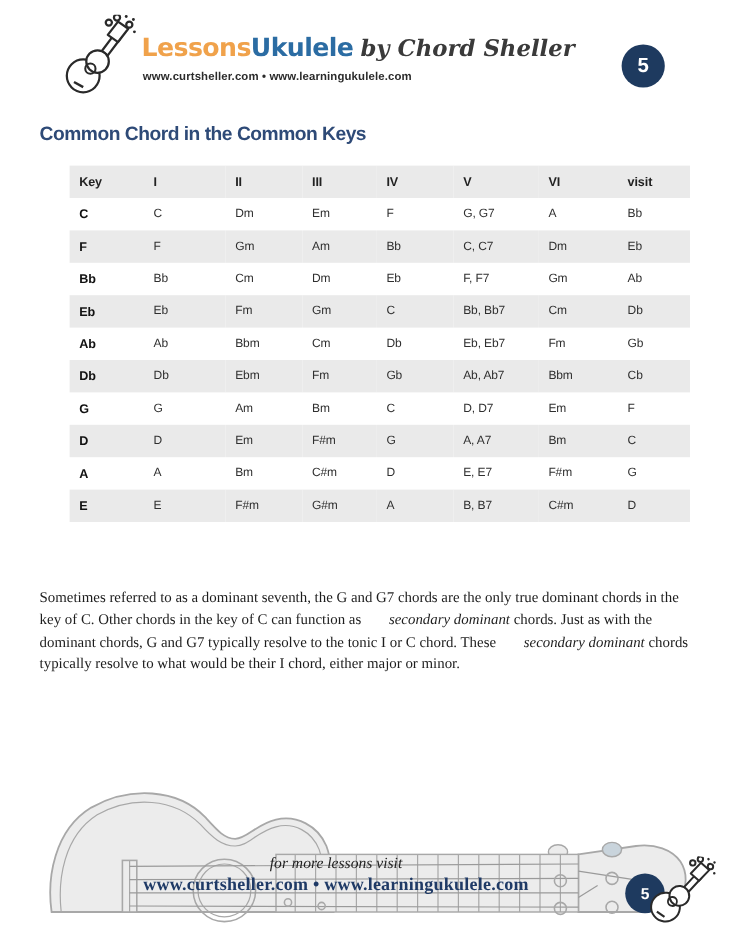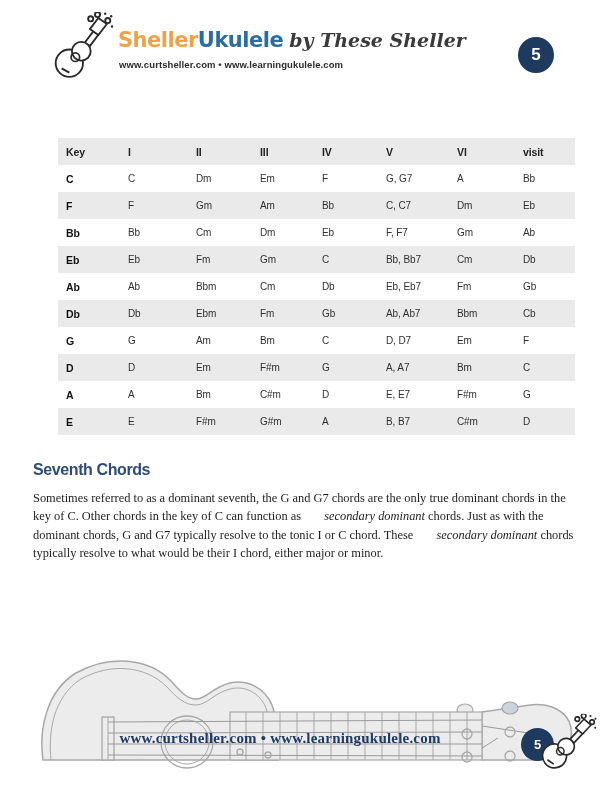--- a/index.html
+++ b/index.html
@@ -98,29 +98,30 @@
   </symbol>
 </svg>
 
 <div class="page">
 
   <svg class="logo-doodle" viewBox="0 0 72 82">
     <use href="#uke-doodle"></use>
   </svg>
 
   <div class="logo-text">
-    <span class="logo-word orange">Sheller</span><span class="logo-word blue">Ukulele</span><span class="logo-byline">by These Sheller</span>
+    <span class="logo-word orange">Lessons</span><span class="logo-word blue">Ukulele</span><span class="logo-byline">by Chord Sheller</span>
   </div>
 
   <div class="header-urls">www.curtsheller.com • www.learningukulele.com</div>
 
   <div class="page-badge top">
     <span>5</span>
   </div>
 
+  <div class="section-title title-1">Common Chord in the Common Keys</div>
 
   <table class="chords">
     <colgroup>
       <col style="width:62px">
         <col style="width:68px">
         <col style="width:64px">
         <col style="width:62px">
       <col style="width:64px">
         <col style="width:71px">
         <col style="width:66px">
@@ -235,21 +236,20 @@
           <td>F#m</td>
           <td>G#m</td>
           <td>A</td>
           <td>B, B7</td>
           <td>C#m</td>
           <td>D</td>
         </tr>
       </tbody>
   </table>
 
-  <div class="section-title title-2">Seventh Chords</div>
 
   <p class="body-copy"><span>Sometimes referred to as a dominant seventh, the G and G7 chords are the only true dominant chords in the key of C. Other chords in the key of C can function as </span><em>secondary dominant</em><span> chords. Just as with the dominant chords, G and G7 typically resolve to the tonic I or C chord. These </span><em>secondary dominant</em><span> chords typically resolve to what would be their I chord, either major or minor.</span></p>
 
   <svg class="footer-art" viewBox="0 0 555 125">
 
     <path d="M 13 112 C 9 84 15 44 46 25 C 78 7 118 9 141 33 C 151 44 157 51 166 51 C 176 51 183 39 200 35 C 217 31 235 40 242 57 C 247 70 248 90 248 112 Z" fill="var(--sketch-fill)" stroke="var(--sketch-gray)" stroke-width="1.5"></path>
     <path d="M 21 112 C 18 85 23 49 51 31 C 80 15 115 17 137 39 C 147 50 155 57 166 57 C 177 57 184 45 200 41 C 215 37 230 45 236 60 C 240 72 241 90 241 112" fill="none" stroke="var(--sketch-gray)" stroke-width="1"></path>
 
     <path d="M 452 64 L 500 57 C 516 55 530 60 537 70 C 543 79 543 92 536 100 C 530 107 520 111 508 112 L 452 112 Z" fill="var(--sketch-fill)" stroke="var(--sketch-gray)" stroke-width="1.5"></path>
     <ellipse cx="435" cy="62" rx="8" ry="6" fill="var(--sketch-fill)" stroke="var(--sketch-gray)" stroke-width="1.2"></ellipse>
@@ -291,20 +291,21 @@
     <g fill="none" stroke="var(--sketch-gray)" stroke-width="1.3">
       <circle cx="437" cy="86" r="5"></circle>
         <circle cx="480" cy="84" r="5"></circle>
       <circle cx="437" cy="109" r="5"></circle>
         <circle cx="480" cy="108" r="5"></circle>
       <circle cx="210" cy="104" r="3"></circle>
         <circle cx="238" cy="107" r="3"></circle>
     </g>
   </svg>
 
+  <div class="footer-tagline">for more lessons visit</div>
   <div class="footer-urls">www.curtsheller.com • www.learningukulele.com</div>
 
   <div class="page-badge bottom">
     <span>5</span>
   </div>
 
   <svg class="footer-doodle" viewBox="0 0 72 82">
     <use href="#uke-doodle"></use>
   </svg>
 

